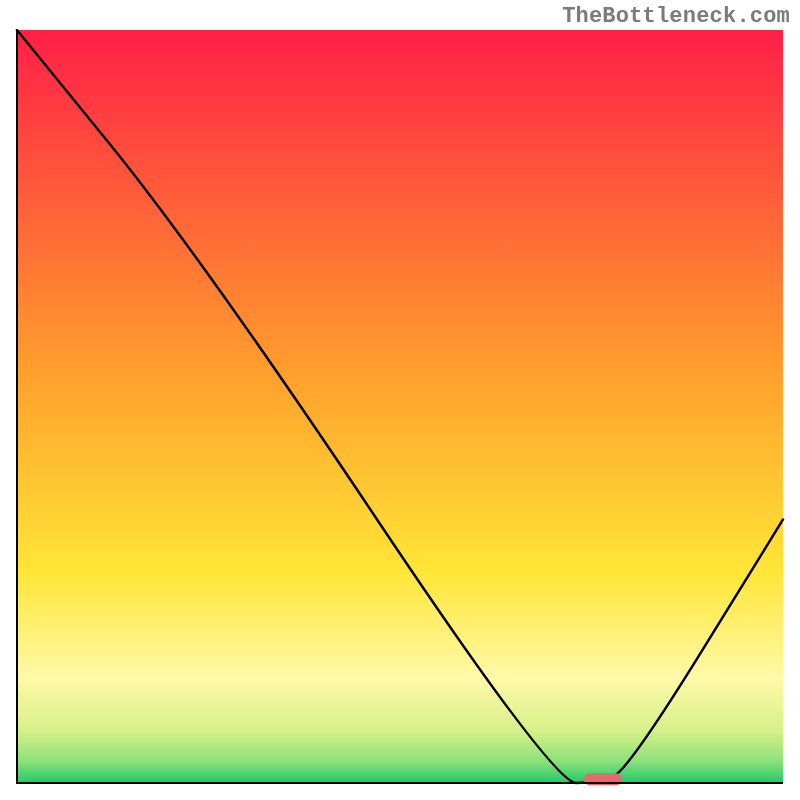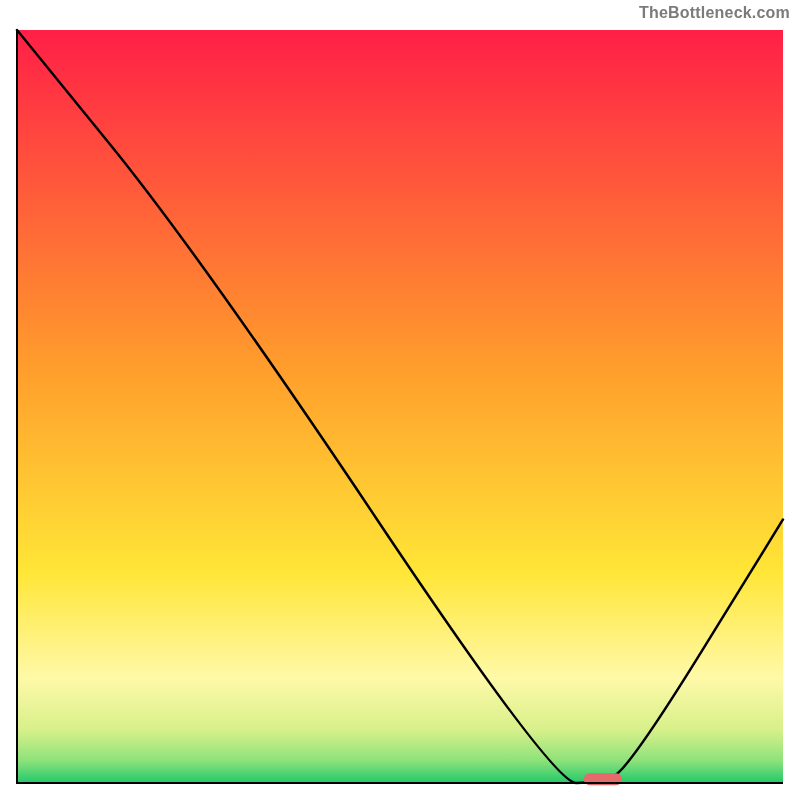--- a/index.html
+++ b/index.html
@@ -13,25 +13,26 @@
   }
   .wrap {
     position: relative;
     width: 800px;
     height: 800px;
   }
   .watermark {
     position: absolute;
     right: 10px;
     top: 4px;
-    font-size: 16px;
+    font-size: 22px;
     font-weight: 600;
     color: #7b7b7b;
     letter-spacing: 0.2px;
     z-index: 3;
+    font-family: Liberation Mono, monospace;
   }
   svg.chart {
     position: absolute;
     left: 0;
     top: 0;
     z-index: 1;
   }
 </style>
 </head>
 <body>

